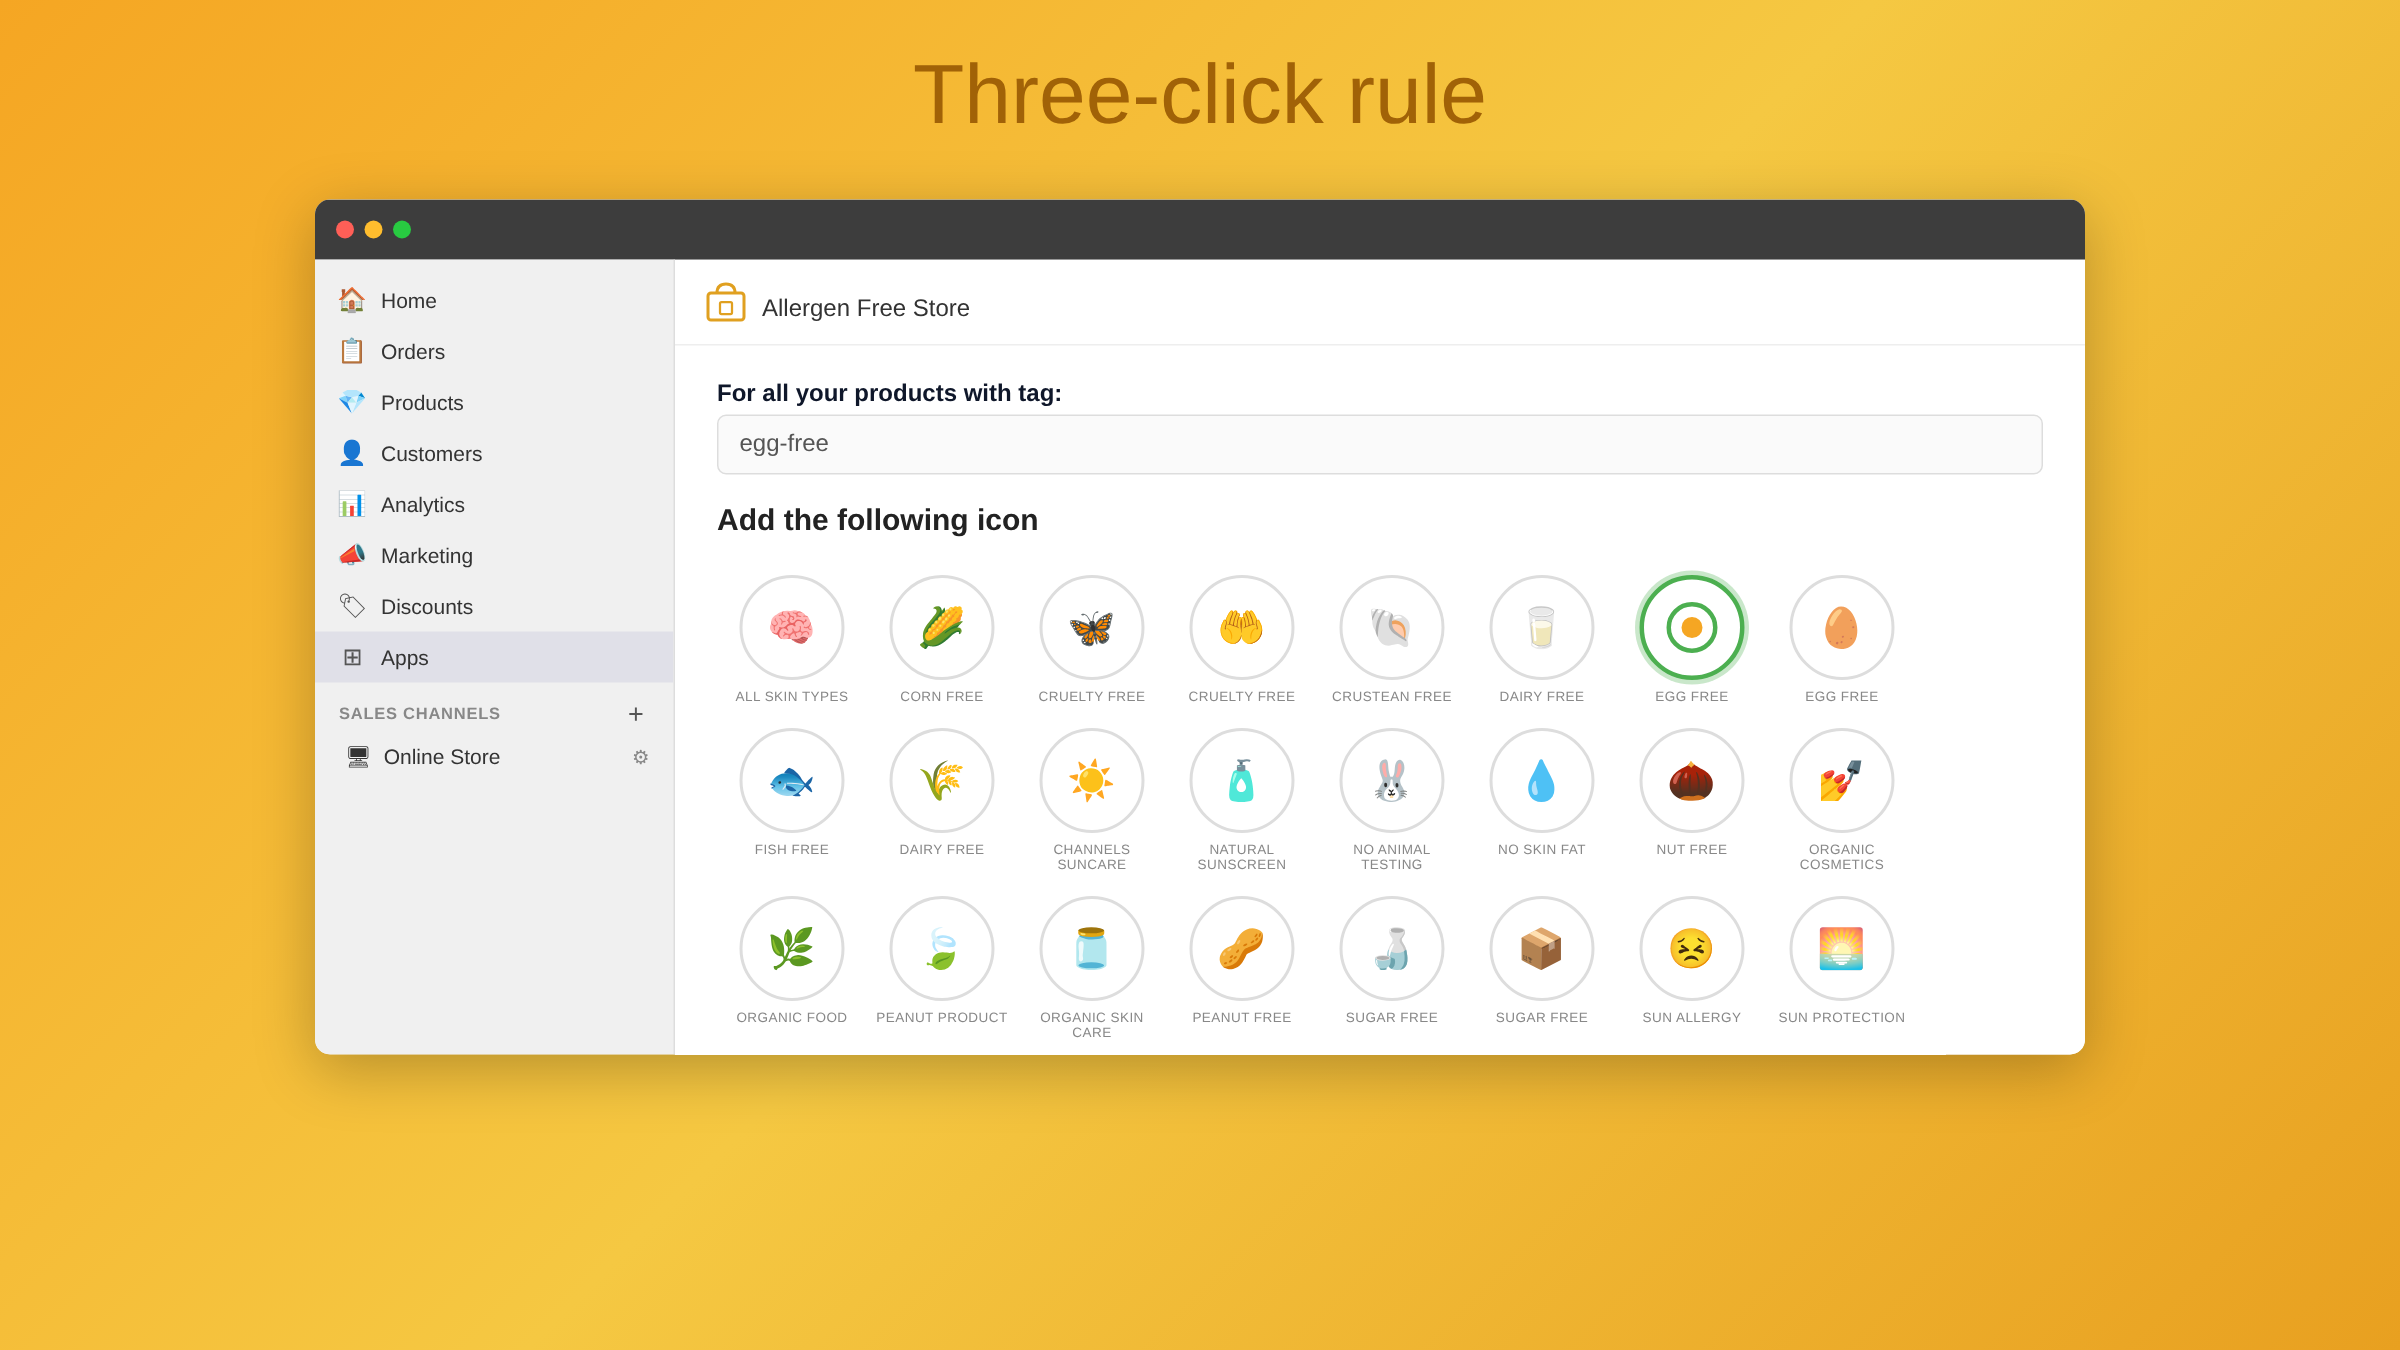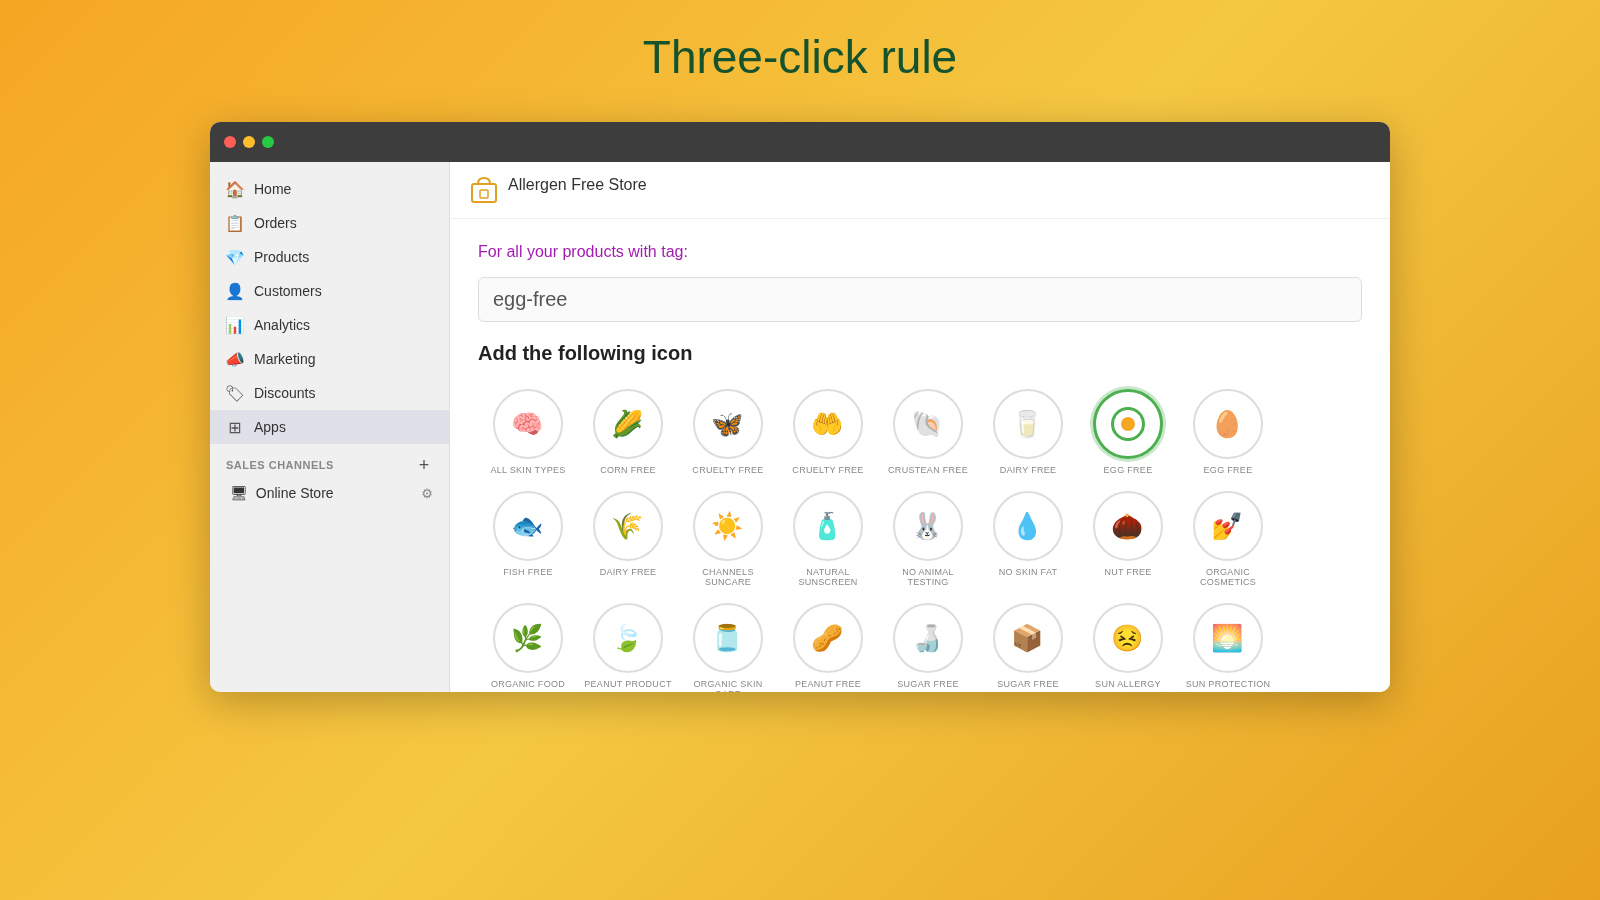--- a/index.html
+++ b/index.html
@@ -14,22 +14,22 @@
       align-items: center;
     }
 
     .header-section {
       text-align: center;
       padding: 30px 0 20px;
       width: 100%;
     }
 
     .main-title {
-      font-size: 46px;
-      color: #14532d;
+      font-size: 56px;
+      color: #a16207;
       font-weight: 400;
       margin-bottom: 8px;
     }
 
     .sub-title {
       font-size: 44px;
       color: rgba(255,255,255,0.85);
       font-weight: 300;
     }
 
@@ -150,52 +150,52 @@
     .main-content {
       flex: 1;
       background: white;
       overflow-y: auto;
     }
 
     .content-header {
       padding: 14px 20px;
       border-bottom: 1px solid #eee;
       display: flex;
-      align-items: flex-start;
+      align-items: flex-end;
       gap: 10px;
     }
 
     .store-icon-wrapper {
       width: 28px;
       height: 28px;
     }
 
     .content-header-title {
       font-size: 16px;
       color: #333;
       font-weight: 500;
     }
 
     .content-body {
       padding: 24px 28px;
     }
 
     .section-label {
       font-size: 16px;
-      font-weight: 400;
-      color: #a21caf;
-      margin-bottom: 16px;
+      font-weight: 700;
+      color: #0f172a;
+      margin-bottom: 4px;
     }
 
     .tag-input {
       width: 100%;
       padding: 10px 14px;
       border: 1px solid #ddd;
       border-radius: 6px;
-      font-size: 20px;
+      font-size: 16px;
       color: #555;
       background: #fafafa;
       margin-bottom: 20px;
     }
 
     .icon-section-label {
       font-size: 20px;
       font-weight: 600;
       color: #222;
       margin-bottom: 16px;

